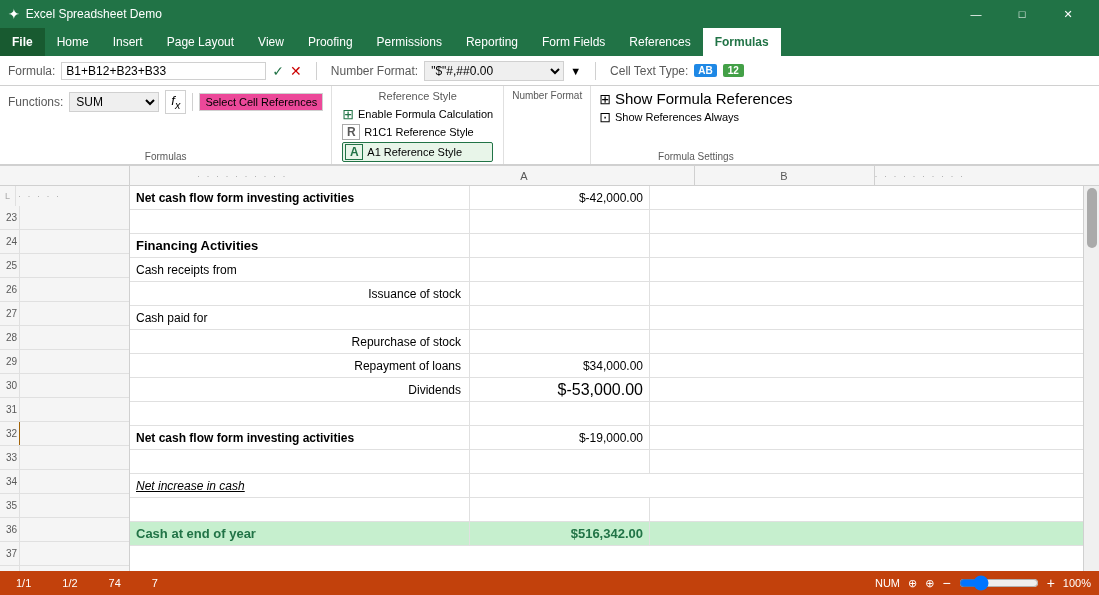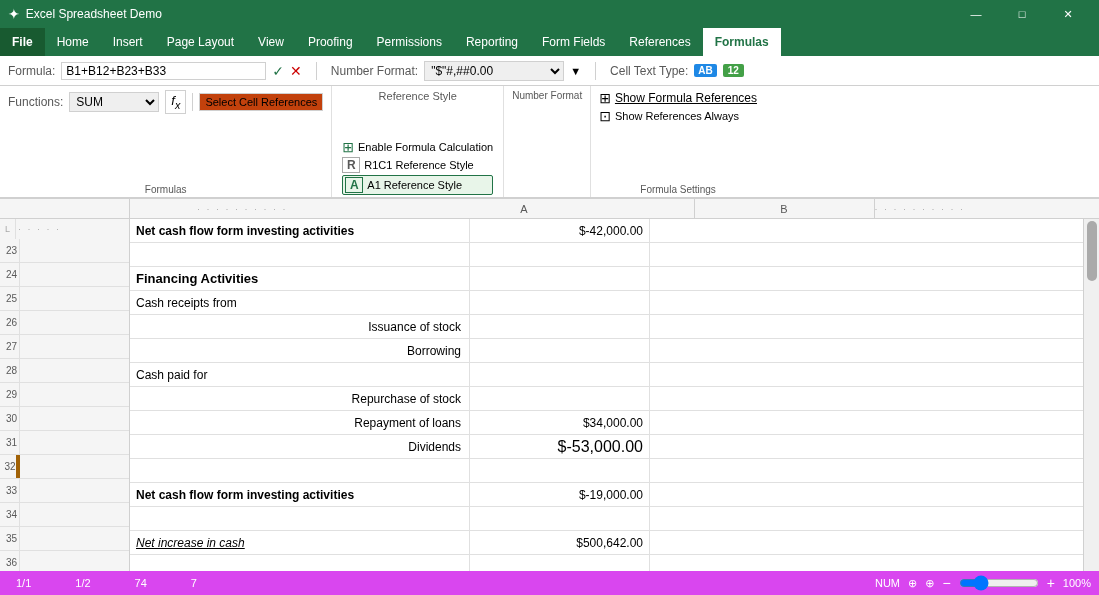--- a/index.html
+++ b/index.html
@@ -10,21 +10,21 @@
     .title-bar .app-icon { margin-right: 6px; font-size: 14px; }
     .title-bar .title { flex: 1; }
     .title-bar .window-controls { display: flex; gap: 0; }
     .window-controls span { display: inline-flex; align-items: center; justify-content: center; width: 46px; height: 28px; cursor: pointer; font-size: 11px; color: white; }
 
     
     .formula-bar { display: flex; align-items: center; background: white; border-bottom: 1px solid #d0d0d0; padding: 4px 8px; gap: 8px; height: 32px; }
     .formula-bar input { border: 1px solid #d0d0d0; padding: 2px 6px; font-size: 12px; }
 
     
-    .status-bar { display: flex; align-items: center; background: #d946ef; color: white; height: 24px; padding: 0 8px; font-size: 11px; gap: 28px; }
+    .status-bar { display: flex; align-items: center; background: #c2410c; color: white; height: 24px; padding: 0 8px; font-size: 11px; gap: 15px; }
     .status-bar .status-item { padding: 0 8px; cursor: pointer; }
     .status-bar .status-right { margin-left: auto; display: flex; align-items: center; gap: 8px; }
     .zoom-slider { width: 80px; }
     .ribbon-tabs { display: flex; background: #217346; height: 28px; }
     .ribbon-tab { color: white; padding: 0 12px; display: flex; align-items: center; font-size: 12px; cursor: pointer; }
     .ribbon-tab.active { background: white; color: #217346; font-weight: 600; }
 
     .top-bar { display: flex; flex-direction: column; }
   </style>
 </head>
@@ -98,28 +98,28 @@
   <div style="background:white; border-bottom:2px solid #d0d0d0; display:flex; align-items:stretch; min-height:70px;">
 
     <div style="display:flex; flex-direction:column; border-right:1px solid #e0e0e0; padding:4px 8px 2px;">
       <div style="display:flex; align-items:center; gap:6px; margin-bottom:2px;">
         <span style="font-size:12px; color:#595959;">Functions:</span>
         <select style="border:1px solid #d0d0d0; padding:1px 2px; font-size:12px; width:90px;">
           <option>SUM</option>
         </select>
         <button style="border:1px solid #d0d0d0; background:white; padding:2px 5px; cursor:pointer; font-size:13px; font-style:italic;">f<sub>x</sub></button>
         <span style="border-left:1px solid #d0d0d0; height:18px;"></span>
-        <button style="border:1px solid #d0d0d0; background:#c2410c; padding:2px 5px; cursor:pointer; font-size:11px;">
+        <button style="border:1px solid #d0d0d0; background:#ec4899; padding:2px 5px; cursor:pointer; font-size:11px;">
           <span>Select Cell References</span>
         </button>
       </div>
       <div style="margin-top:auto; font-size:10px; color:#595959; text-align:center; padding-top:4px;">Formulas</div>
     </div>
 
-    <div style="display:flex; flex-direction:column; border-right:1px solid #e0e0e0; padding:4px 10px 2px;gap:33px;">
+    <div style="display:flex; flex-direction:column; border-right:1px solid #e0e0e0; padding:4px 10px 2px;">
       <div style="font-size:11px; color:#595959; text-align:center; margin-bottom:4px;">Reference Style</div>
       <div style="display:flex; flex-direction:column; gap:2px;">
         <div style="display:flex; align-items:center; gap:4px;">
           <span style="font-size:14px; color:#217346;">⊞</span>
           <button style="border:none; background:none; font-size:11px; cursor:pointer; text-align:left;">Enable Formula Calculation</button>
         </div>
         <div style="display:flex; align-items:center; gap:4px;">
           <span style="font-size:12px; color:#595959; border:1px solid #aaa; padding:0 2px; font-weight:bold; width:18px; text-align:center;">R</span>
           <button style="border:none; background:none; font-size:11px; cursor:pointer; text-align:left;">R1C1 Reference Style</button>
         </div>
@@ -131,21 +131,21 @@
     </div>
 
     <div style="display:flex; flex-direction:column; border-right:1px solid #e0e0e0; padding:4px 8px 2px;">
       <div style="font-size:10px; color:#595959; text-align:center; margin-bottom:4px;">Number Format</div>
     </div>
 
     <div style="display:flex; flex-direction:column; padding:4px 8px 2px;">
       <div style="display:flex; flex-direction:column; gap:2px;">
         <div style="display:flex; align-items:center; gap:4px;">
           <span style="font-size:14px;">⊞</span>
-          <button style="border:none; background:none; font-size:12px; cursor:pointer;text-decoration:underline;">Show Formula References</button>
+          <button style="border:none; background:none; font-size:15px; cursor:pointer;">Show Formula References</button>
         </div>
         <div style="display:flex; align-items:center; gap:4px;">
           <span style="font-size:14px;">⊡</span>
           <button style="border:none; background:none; font-size:11px; cursor:pointer;">Show References Always</button>
         </div>
       </div>
       <div style="margin-top:auto; font-size:10px; color:#595959; text-align:center; padding-top:4px;">Formula Settings</div>
     </div>
   </div>
 </div>
@@ -190,21 +190,21 @@
           <div style="height: 24px; display: flex; align-items: center; font-size: 11px; color: rgb(89, 89, 89); border-bottom: 1px solid rgb(224, 224, 224); padding: 0px 4px;">
             <div style="width:16px; border-right:1px solid #e0e0e0; height:100%; display:flex; align-items:center; justify-content:center; font-size:10px; color:#595959; margin-right:4px;">29</div>
           </div>
           <div style="height: 24px; display: flex; align-items: center; font-size: 11px; color: rgb(89, 89, 89); border-bottom: 1px solid rgb(224, 224, 224); padding: 0px 4px;">
             <div style="width:16px; border-right:1px solid #e0e0e0; height:100%; display:flex; align-items:center; justify-content:center; font-size:10px; color:#595959; margin-right:4px;">30</div>
           </div>
           <div style="height: 24px; display: flex; align-items: center; font-size: 11px; color: rgb(89, 89, 89); border-bottom: 1px solid rgb(224, 224, 224); padding: 0px 4px;">
             <div style="width:16px; border-right:1px solid #e0e0e0; height:100%; display:flex; align-items:center; justify-content:center; font-size:10px; color:#595959; margin-right:4px;">31</div>
           </div>
           <div style="height: 24px; display: flex; align-items: center; font-size: 11px; color: rgb(89, 89, 89); border-bottom: 1px solid rgb(224, 224, 224); padding: 0px 4px;">
-            <div style="width:16px; border-right:4px solid #a16207; height:100%; display:flex; align-items:center; justify-content:center; font-size:10px; color:#595959; margin-right:20px;">32</div>
+            <div style="width:16px; border-right:1px solid #a16207; height:100%; display:flex; align-items:center; justify-content:center; font-size:10px; color:#595959; margin-right:20px;">32</div>
           </div>
           <div style="height: 24px; display: flex; align-items: center; font-size: 11px; color: rgb(89, 89, 89); border-bottom: 1px solid rgb(224, 224, 224); padding: 0px 4px; text-align: right;">
             <div style="width:16px; border-right:1px solid #e0e0e0; height:100%; display:flex; align-items:center; justify-content:center; font-size:10px; color:#595959; margin-right:4px;">33</div>
           </div>
           <div style="height: 24px; display: flex; align-items: center; font-size: 11px; color: rgb(89, 89, 89); border-bottom: 1px solid rgb(224, 224, 224); padding: 0px 4px;">
             <div style="width:16px; border-right:1px solid #e0e0e0; height:100%; display:flex; align-items:center; justify-content:center; font-size:10px; color:#595959; margin-right:4px;">34</div>
           </div>
           <div style="height: 24px; display: flex; align-items: center; font-size: 11px; color: rgb(89, 89, 89); border-bottom: 1px solid rgb(224, 224, 224); padding: 0px 4px;">
             <div style="width:16px; border-right:1px solid #e0e0e0; height:100%; display:flex; align-items:center; justify-content:center; font-size:10px; color:#595959; margin-right:4px;">35</div>
           </div>
@@ -240,25 +240,20 @@
           <div style="width: 340px; flex-shrink: 0; border-right: 1px solid rgb(224, 224, 224); padding: 0px 6px; font-size: 12px; display: flex; align-items: center; overflow: hidden; white-space: nowrap;">Cash receipts from</div>
           <div style="width: 180px; flex-shrink: 0; border-right: 1px solid rgb(224, 224, 224); padding: 0px 6px; font-size: 12px; display: flex; align-items: center; overflow: hidden; white-space: nowrap;"></div>
           <div style="flex: 1 1 0%;"></div>
         </div>
         <div style="display: flex; height: 24px; border-bottom: 1px solid rgb(224, 224, 224);">
           <div style="width: 340px; flex-shrink: 0; border-right: 1px solid rgb(224, 224, 224); padding: 0px 8px 0px 6px; font-size: 12px; display: flex; align-items: center; overflow: hidden; white-space: nowrap; justify-content: flex-end;">Issuance of stock</div>
           <div style="width: 180px; flex-shrink: 0; border-right: 1px solid rgb(224, 224, 224); padding: 0px 6px; font-size: 12px; display: flex; align-items: center; overflow: hidden; white-space: nowrap;"></div>
           <div style="flex: 1 1 0%;"></div>
         </div>
         <div style="display: flex; height: 24px; border-bottom: 1px solid rgb(224, 224, 224);">
-          <div style="width: 340px; flex-shrink: 0; border-right: 1px solid rgb(224, 224, 224); padding: 0px 8px 0px 6px; font-size: 12px; display: flex; align-items: center; overflow: hidden; white-space: nowrap; justify-content: flex-end;">Borrowing</div>
-          <div style="width: 180px; flex-shrink: 0; border-right: 1px solid rgb(224, 224, 224); padding: 0px 6px; font-size: 12px; display: flex; align-items: center; overflow: hidden; white-space: nowrap;"></div>
-          <div style="flex: 1 1 0%;"></div>
-        </div>
-        <div style="display: flex; height: 24px; border-bottom: 1px solid rgb(224, 224, 224);">
           <div style="width: 340px; flex-shrink: 0; border-right: 1px solid rgb(224, 224, 224); padding: 0px 6px; font-size: 12px; display: flex; align-items: center; overflow: hidden; white-space: nowrap;">Cash paid for</div>
           <div style="width: 180px; flex-shrink: 0; border-right: 1px solid rgb(224, 224, 224); padding: 0px 6px; font-size: 12px; display: flex; align-items: center; overflow: hidden; white-space: nowrap;"></div>
           <div style="flex: 1 1 0%;"></div>
         </div>
         <div style="display: flex; height: 24px; border-bottom: 1px solid rgb(224, 224, 224);">
           <div style="width: 340px; flex-shrink: 0; border-right: 1px solid rgb(224, 224, 224); padding: 0px 8px 0px 6px; font-size: 12px; display: flex; align-items: center; overflow: hidden; white-space: nowrap; justify-content: flex-end;">Repurchase of stock</div>
           <div style="width: 180px; flex-shrink: 0; border-right: 1px solid rgb(224, 224, 224); padding: 0px 6px; font-size: 12px; display: flex; align-items: center; overflow: hidden; white-space: nowrap;"></div>
           <div style="flex: 1 1 0%;"></div>
         </div>
         <div style="display: flex; height: 24px; border-bottom: 1px solid rgb(224, 224, 224);">
@@ -281,21 +276,20 @@
           <div style="width: 180px; flex-shrink: 0; border-right: 1px solid rgb(224, 224, 224); padding: 0px 6px; font-size: 12px; display: flex; align-items: center; overflow: hidden; white-space: nowrap; justify-content: flex-end;">$-19,000.00</div>
           <div style="flex: 1 1 0%;"></div>
         </div>
         <div style="display: flex; height: 24px; border-bottom: 1px solid rgb(224, 224, 224);">
           <div style="width: 340px; flex-shrink: 0; border-right: 1px solid rgb(224, 224, 224); padding: 0px 6px; font-size: 12px; display: flex; align-items: center; overflow: hidden; white-space: nowrap;"></div>
           <div style="width: 180px; flex-shrink: 0; border-right: 1px solid rgb(224, 224, 224); padding: 0px 6px; font-size: 12px; display: flex; align-items: center; overflow: hidden; white-space: nowrap;"></div>
           <div style="flex: 1 1 0%;"></div>
         </div>
         <div style="display: flex; height: 24px; border-bottom: 1px solid rgb(224, 224, 224);">
           <div style="width: 340px; flex-shrink: 0; border-right: 1px solid rgb(224, 224, 224); padding: 0px 6px; font-size: 12px; display: flex; align-items: center; overflow: hidden; white-space: nowrap; text-decoration: underline; font-style: italic;">Net increase in cash</div>
-          <div style="width: 180px; flex-shrink: 0; border-right: 1px solid rgb(224, 224, 224); padding: 0px 6px; font-size: 12px; display: flex; align-items: center; overflow: hidden; white-space: nowrap; justify-content: flex-end;">$500,642.00</div>
           <div style="flex: 1 1 0%;"></div>
         </div>
         <div style="display: flex; height: 24px; border-bottom: 1px solid rgb(224, 224, 224);">
           <div style="width: 340px; flex-shrink: 0; border-right: 1px solid rgb(224, 224, 224); padding: 0px 6px; font-size: 12px; display: flex; align-items: center; overflow: hidden; white-space: nowrap;"></div>
           <div style="width: 180px; flex-shrink: 0; border-right: 1px solid rgb(224, 224, 224); padding: 0px 6px; font-size: 12px; display: flex; align-items: center; overflow: hidden; white-space: nowrap;"></div>
           <div style="flex: 1 1 0%;"></div>
         </div>
         <div style="display: flex; height: 24px; border-bottom: 1px solid rgb(224, 224, 224); background: rgb(198, 239, 206);">
           <div style="width: 340px; flex-shrink: 0; border-right: 1px solid rgb(224, 224, 224); padding: 0px 6px; display: flex; align-items: center; overflow: hidden; white-space: nowrap; font-weight: bold; color: rgb(33, 115, 70); font-size: 13px;">Cash at end of year</div>
           <div style="width: 180px; flex-shrink: 0; border-right: 1px solid rgb(224, 224, 224); padding: 0px 6px; display: flex; align-items: center; overflow: hidden; white-space: nowrap; justify-content: flex-end; font-weight: bold; color: rgb(33, 115, 70); font-size: 13px;">$516,342.00</div>

